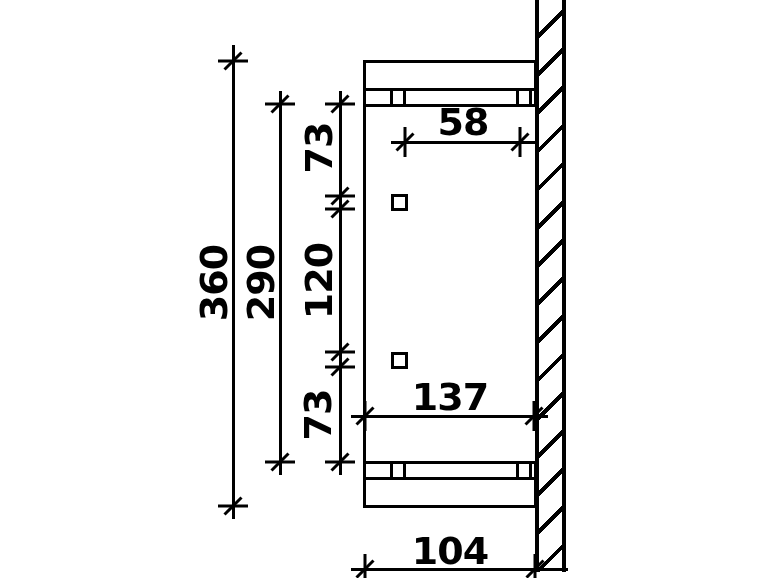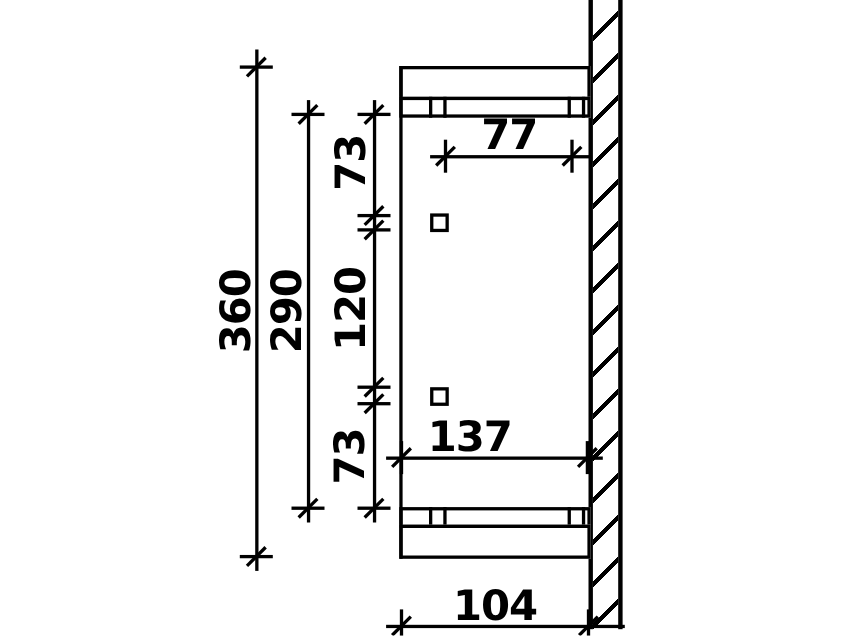--- a/index.html
+++ b/index.html
@@ -102,30 +102,30 @@
     <div class="dim-label vert" style="left:259px;top:261px;">120</div>
     <div class="dim-label vert" style="left:258px;top:395px;">73</div>
   </div>
 
   <div>
     <div class="hline" style="left:391px;top:141px;width:146px;"></div>
     <span class="stubv" style="left:405px;top:142px;"></span>
     <span class="slash" style="left:405px;top:142px;"></span>
     <span class="stubv" style="left:520px;top:142px;"></span>
     <span class="slash" style="left:520px;top:142px;"></span>
-    <div class="dim-label" style="left:403px;top:102px;">77</div>
+    <div class="dim-label" style="left:403px;top:102px;">58</div>
   </div>
 
   <div>
     <div class="hline" style="left:351px;top:415px;width:197px;"></div>
     <span class="stubv" style="left:365px;top:416px;"></span>
     <span class="slash" style="left:365px;top:416px;"></span>
     <span class="stubv" style="left:534px;top:416px;"></span>
     <span class="slash" style="left:534px;top:416px;"></span>
-    <div class="dim-label" style="left:367px;top:377px;">137</div>
+    <div class="dim-label" style="left:390px;top:377px;">137</div>
   </div>
 
   <div>
     <div class="hline" style="left:351px;top:568px;width:217px;"></div>
     <span class="stubv" style="left:365px;top:569px;"></span>
     <span class="slash" style="left:365px;top:569px;"></span>
     <span class="stubv" style="left:535px;top:569px;"></span>
     <span class="slash" style="left:535px;top:569px;"></span>
     <div class="dim-label" style="left:390px;top:531px;">104</div>
   </div>

